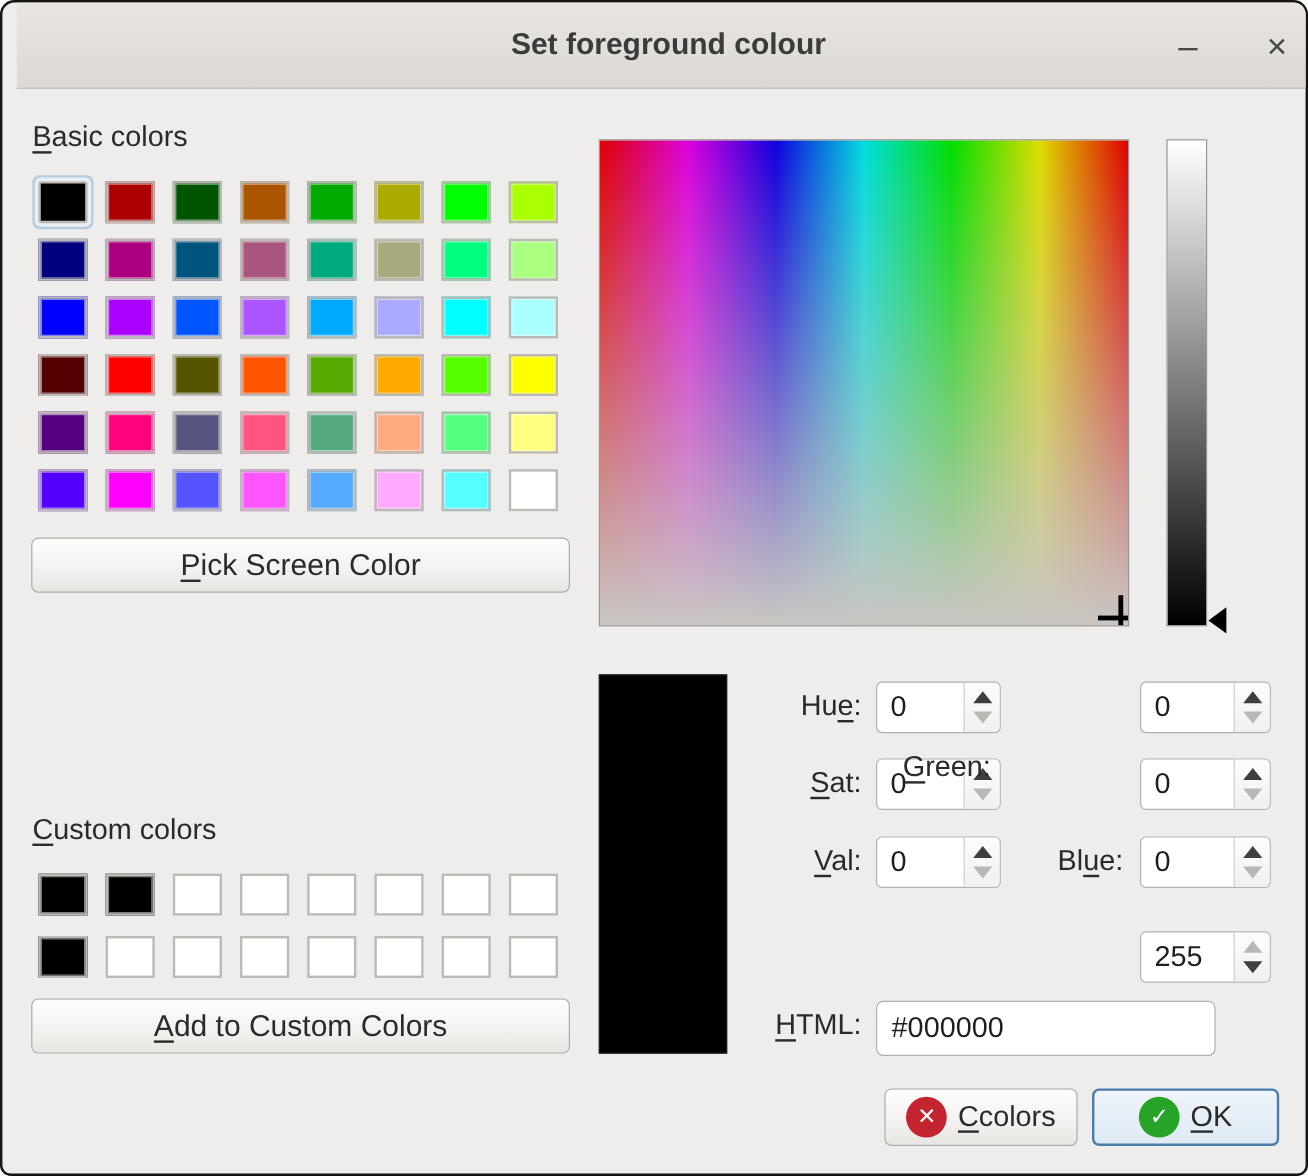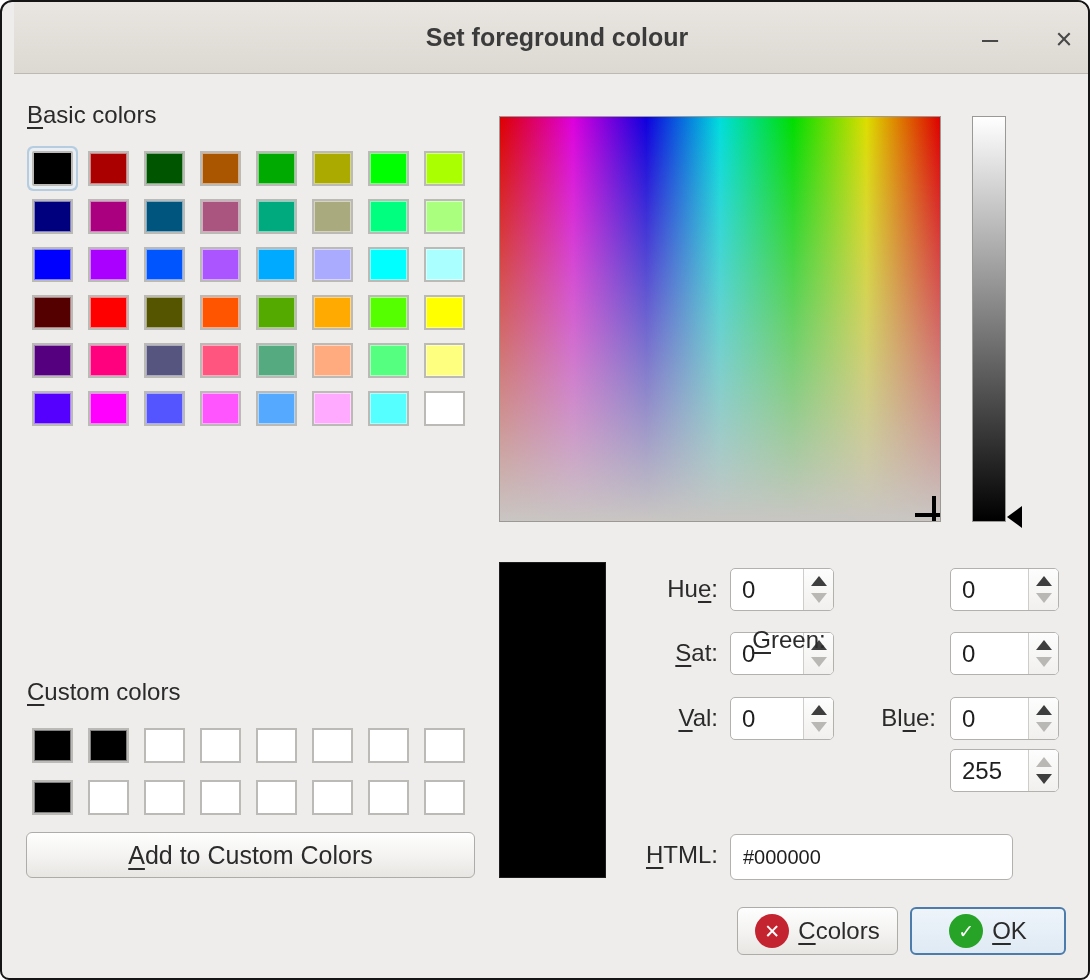--- a/index.html
+++ b/index.html
@@ -62,21 +62,21 @@
   .spin-val{flex:1;display:flex;align-items:center;padding-left:11px;font-size:24px;color:#1e1e1e;}
   .spin-btns{width:30px;border-left:1px solid #cfcdc9;background:linear-gradient(#fdfdfd,#f1f0ee);
              display:flex;flex-direction:column;align-items:center;justify-content:center;gap:7px;}
   .arr{width:0;height:0;border-left:8px solid transparent;border-right:8px solid transparent;}
   .arr.up{border-bottom:10px solid #3e3e3e;}
   .arr.down{border-top:10px solid #3e3e3e;}
   .arr.up.dis{border-bottom-color:#bab8b5;}
   .arr.down.dis{border-top-color:#bab8b5;}
   
   .html-input{position:absolute;left:728px;top:832px;width:283px;height:46px;background:#fff;
-              border:1px solid #b3b1ae;border-radius:6px;font-size:20px;color:#1e1e1e;
+              border:1px solid #b3b1ae;border-radius:6px;font-size:24px;color:#1e1e1e;
               padding:0 0 0 12px;font-family:"Liberation Sans","DejaVu Sans",sans-serif;outline:none;}
 </style>
 </head>
 <body>
 
 <div class="window">
 
   <div class="titlebar">
     <span class="title">Set foreground colour</span>
     <div class="tb-btn tb-min">
@@ -133,20 +133,23 @@
       <div class="well" style="background: rgb(85, 0, 255);"></div>
       <div class="well" style="background: rgb(255, 0, 255);"></div>
       <div class="well" style="background: rgb(85, 85, 255);"></div>
       <div class="well" style="background: rgb(255, 85, 255);"></div>
       <div class="well" style="background: rgb(85, 170, 255);"></div>
       <div class="well" style="background: rgb(255, 170, 255);"></div>
       <div class="well" style="background: rgb(85, 255, 255);"></div>
       <div class="well" style="background: rgb(255, 255, 255);"></div>
     </div>
 
+  <div class="pushbtn btn-pick">
+    <span><span></span><span class="mn">P</span><span>ick Screen Color</span></span>
+  </div>
 
   <div class="sec-label" style="left:25px;top:676px;"><span></span><span class="mn">C</span><span>ustom colors</span></div>
 
   <div id="custom-grid" class="grid grid-custom">
       <div class="well" style="background: rgb(0, 0, 0);"></div>
       <div class="well" style="background: rgb(0, 0, 0);"></div>
       <div class="well" style="background: rgb(255, 255, 255);"></div>
       <div class="well" style="background: rgb(255, 255, 255);"></div>
       <div class="well" style="background: rgb(255, 255, 255);"></div>
       <div class="well" style="background: rgb(255, 255, 255);"></div>
@@ -219,21 +222,21 @@
   </div>
   <div class="flabel flabel-r" style="top:702px;"><span>Bl</span><span class="mn">u</span><span>e:</span></div>
   <div class="spin spin-r" style="top:695px;">
     <span class="spin-val">0</span>
     <div class="spin-btns">
         <div class="arr up"></div>
         <div class="arr down dis"></div>
       </div>
   </div>
 
-  <div class="spin spin-r" style="top:747px;text-align:right;">
+  <div class="spin spin-r" style="top:774px;text-align:right;">
     <span class="spin-val">255</span>
     <div class="spin-btns">
         <div class="arr up dis"></div>
         <div class="arr down"></div>
       </div>
   </div>
 
   <div class="flabel flabel-l" style="top:839px;"><span></span><span class="mn">H</span><span>TML:</span></div>
   <input class="html-input" type="text" value="#000000" style="">
 

